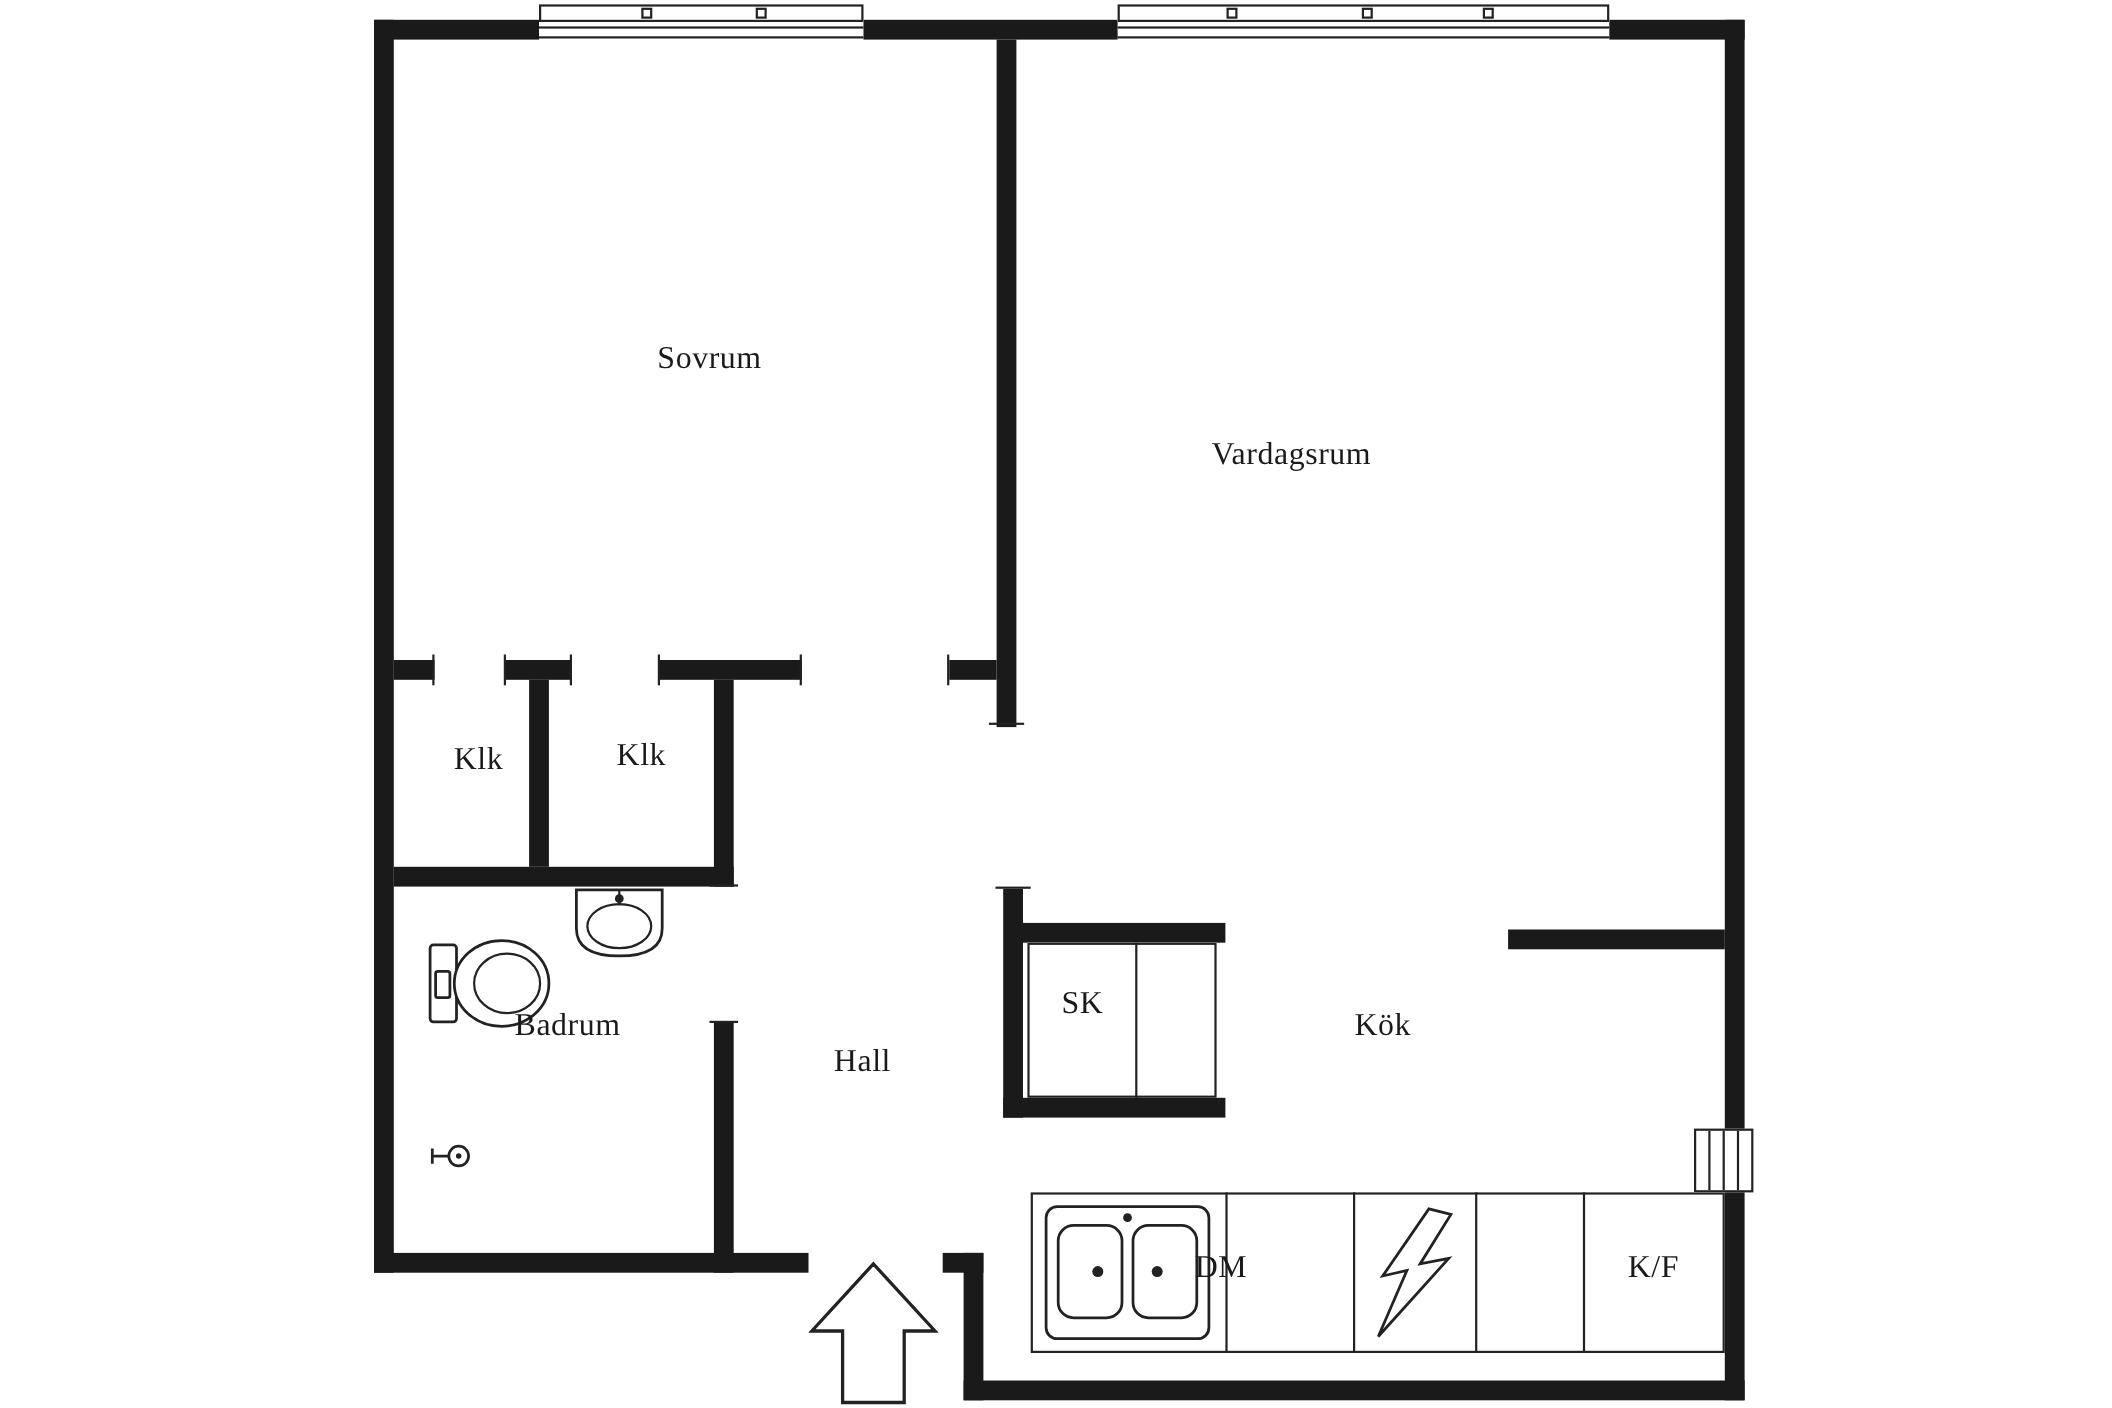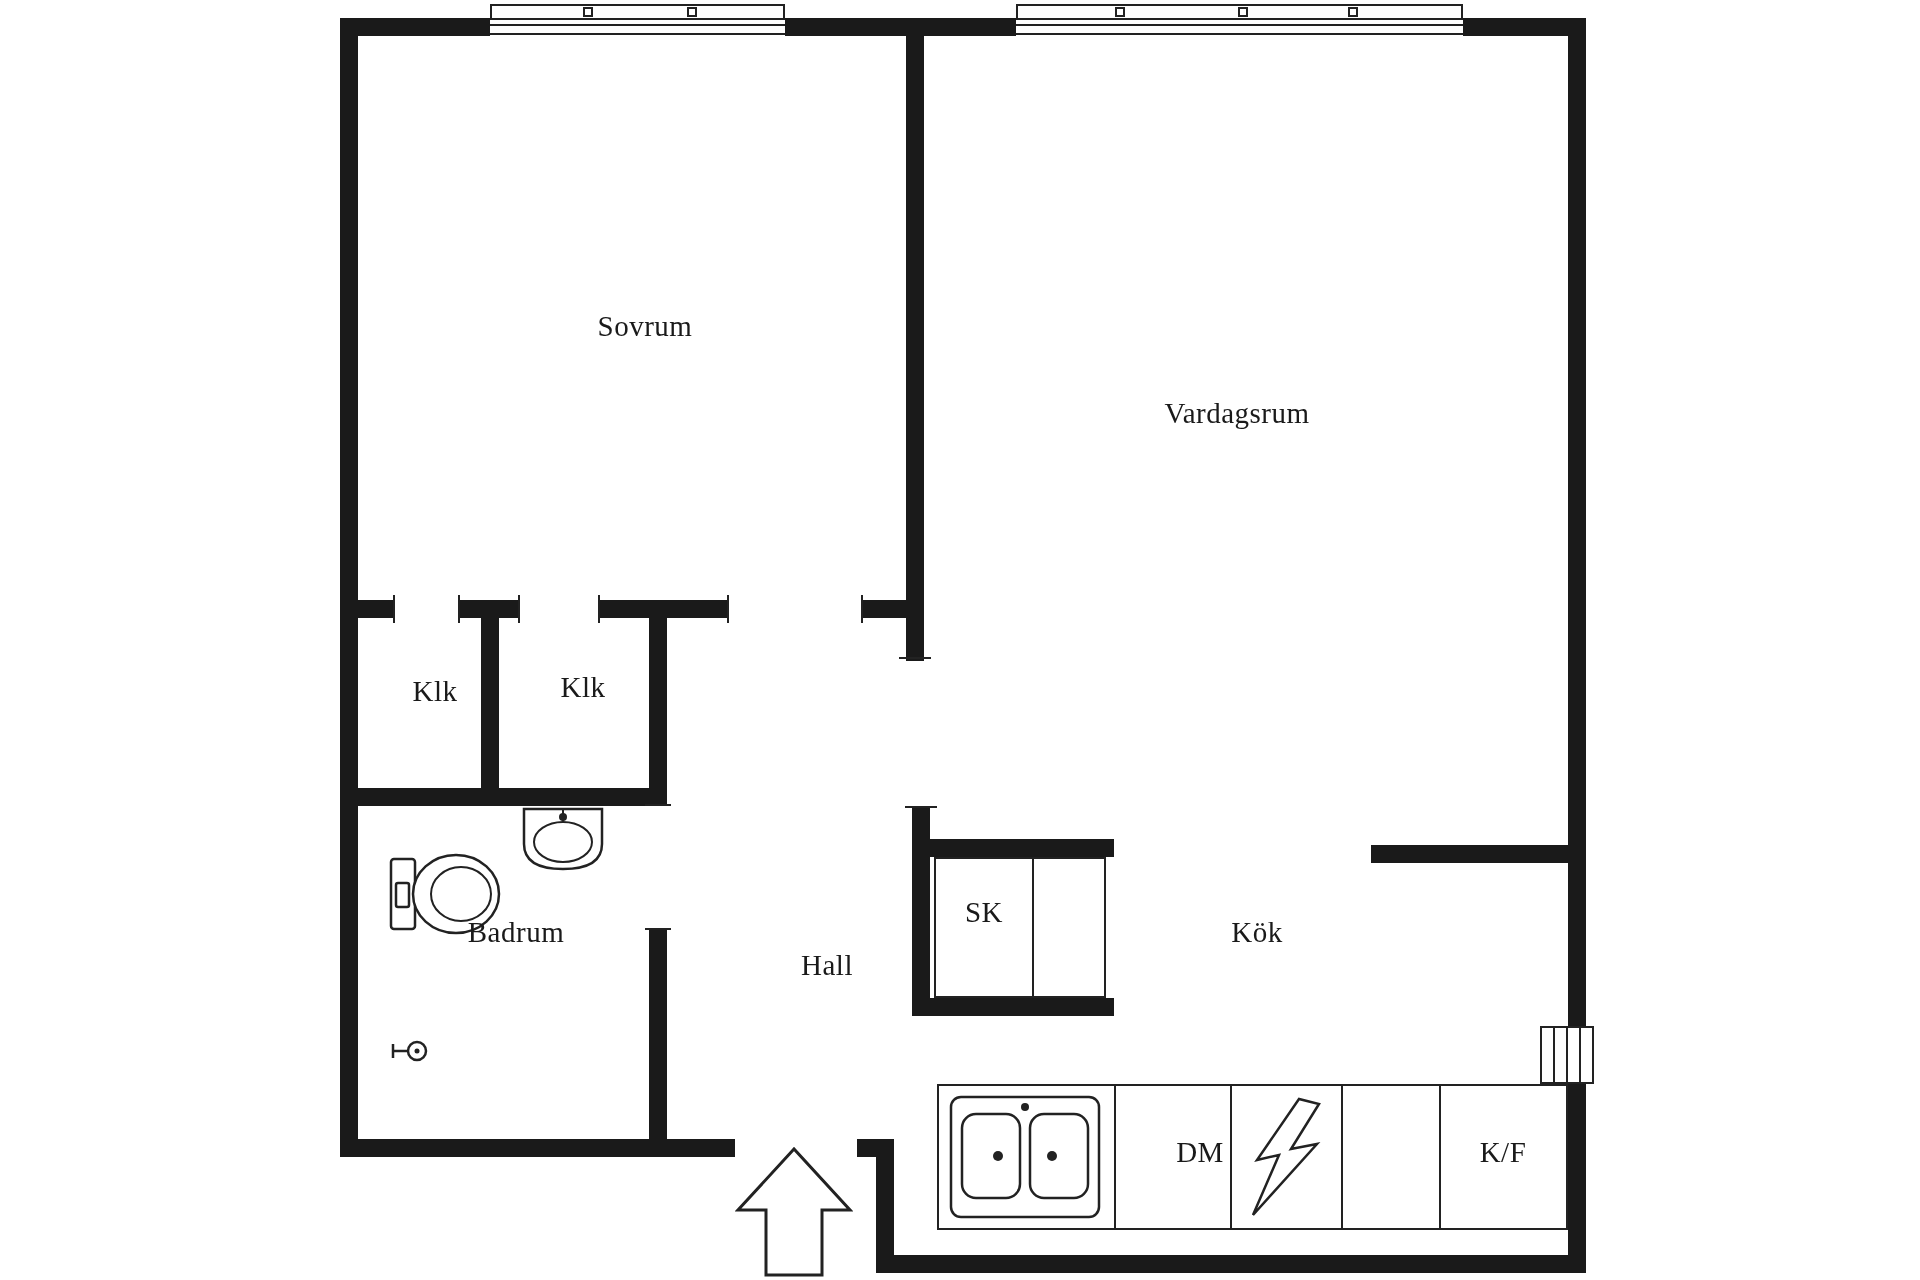--- a/index.html
+++ b/index.html
@@ -117,23 +117,23 @@
   <div class="obox" style="left:1540px;top:1026px;width:54px;height:58px"></div>
   <div class="tline" style="left:1553px;top:1028px;width:2px;height:54px"></div>
   <div class="tline" style="left:1566px;top:1028px;width:2px;height:54px"></div>
   <div class="tline" style="left:1579px;top:1028px;width:2px;height:54px"></div>
 
   <svg class="fix" style="left:735px;top:1146px" width="118" height="132" viewBox="0 0 118 132">
     <polygon points="59,3 3,64 31,64 31,129 87,129 87,64 115,64" fill="#ffffff" stroke="#222222" stroke-width="3" stroke-linejoin="miter"></polygon>
   </svg>
 
   <div class="lbl" style="left:645px;top:326px">Sovrum</div>
-  <div class="lbl" style="left:1237px;top:413px">Vardagsrum</div>
+  <div class="lbl" style="left:1174px;top:413px">Vardagsrum</div>
   <div class="lbl" style="left:435px;top:691px">Klk</div>
   <div class="lbl" style="left:583px;top:687px">Klk</div>
   <div class="lbl" style="left:516px;top:932px">Badrum</div>
-  <div class="lbl" style="left:827px;top:965px">Hall</div>
+  <div class="lbl" style="left:784px;top:965px">Hall</div>
   <div class="lbl" style="left:984px;top:912px">SK</div>
   <div class="lbl" style="left:1257px;top:932px">Kök</div>
-  <div class="lbl" style="left:1200px;top:1152px">DM</div>
+  <div class="lbl" style="left:1110px;top:1152px">DM</div>
   <div class="lbl" style="left:1503px;top:1152px">K/F</div>
 
 </div>
 
 </body></html>

